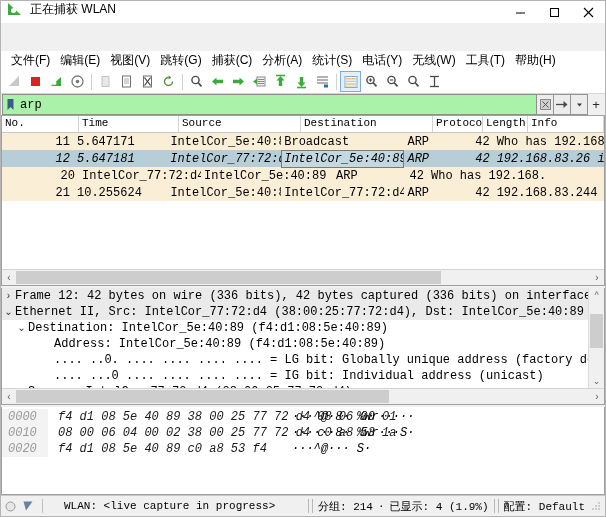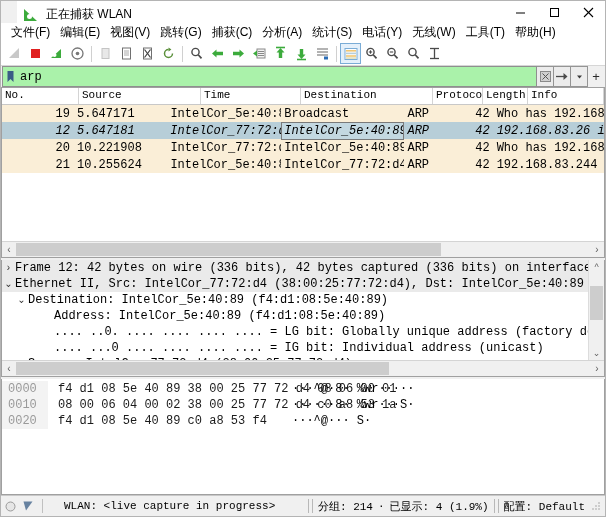--- a/index.html
+++ b/index.html
@@ -26,23 +26,22 @@
     border: 1px solid #b4b4b4;
     box-sizing: border-box;
   }
 
   
   .titlebar {
     height: 22px;
     min-height: 22px;
     background: #ffffff;
     display: flex;
-    align-items: flex-end;
+    align-items: flex-start;
     position: relative;
-    margin-left: 16px;
   }
   .title-ico {
     width: 16px; height: 16px;
     margin-left: 7px; margin-right: 6px;
     position: relative;
     flex: 0 0 auto;
   }
   .title-ico .fin {
     position: absolute;
     left: 0; top: 2px;
@@ -77,20 +76,21 @@
   .wc svg { display: block; }
 
   
   .menubar {
     height: 19px;
     min-height: 19px;
     background: #ffffff;
     display: flex;
     align-items: center;
     padding-left: 5px;
+    margin-top: 28px;
   }
   .menu-item {
     padding: 2px 5px 2px 5px;
     font-size: 12px;
     white-space: nowrap;
     color: #000;
   }
 
   
   .toolbar {
@@ -328,20 +328,21 @@
   
   .bytes-pane {
     flex: 1 1 auto;
     background: #ffffff;
     border: 1px solid #a0a0a0;
     border-top: none;
     box-sizing: border-box;
     display: flex;
     overflow: hidden;
     margin-top: 2px;
+    font-style: italic;
   }
   .bytes-body {
     flex: 1 1 auto;
     font-family: "Liberation Mono", monospace;
     font-size: 12px;
     padding-top: 2px;
     overflow: hidden;
   }
   .brow {
     height: 16px;
@@ -624,52 +625,51 @@
         </svg>
     </div>
     <div class="fbtn plus">
       <span style="font-size:13px;color:#2a2a2a;line-height:1;">+</span>
     </div>
   </div>
 
   <div class="packet-list">
     <div class="pl-header">
       <div class="th col-no">No.</div>
+      <div class="th col-time">Time</div>
       <div class="th col-src">Source</div>
-      <div class="th col-time">Time</div>
       <div class="th col-dst">Destination</div>
       <div class="th col-proto">Protocol</div>
       <div class="th col-len">Length</div>
       <div class="th col-info">Info</div>
     </div>
     <div class="pl-rows">
 
       <div class="pl-row">
-        <div class="td col-no num">19</div>
+        <div class="td col-no num">11</div>
         <div class="td col-time">5.647171</div>
         <div class="td col-src">IntelCor_5e:40:89</div>
         <div class="td col-dst">Broadcast</div>
         <div class="td col-proto">ARP</div>
         <div class="td col-len">42</div>
         <div class="td col-info">Who has 192.168.</div>
       </div>
 
       <div class="pl-row selected">
         <div class="td col-no num">12</div>
         <div class="td col-time">5.647181</div>
         <div class="td col-src">IntelCor_77:72:d4</div>
         <div class="td col-dst focused">IntelCor_5e:40:89</div>
         <div class="td col-proto">ARP</div>
         <div class="td col-len">42</div>
         <div class="td col-info">192.168.83.26 is</div>
       </div>
 
       <div class="pl-row">
         <div class="td col-no num">20</div>
-        <div class="td col-time">10.221908</div>
         <div class="td col-src">IntelCor_77:72:d4</div>
         <div class="td col-dst">IntelCor_5e:40:89</div>
         <div class="td col-proto">ARP</div>
         <div class="td col-len">42</div>
         <div class="td col-info">Who has 192.168.</div>
       </div>
 
       <div class="pl-row">
         <div class="td col-no num">21</div>
         <div class="td col-time">10.255624</div>

